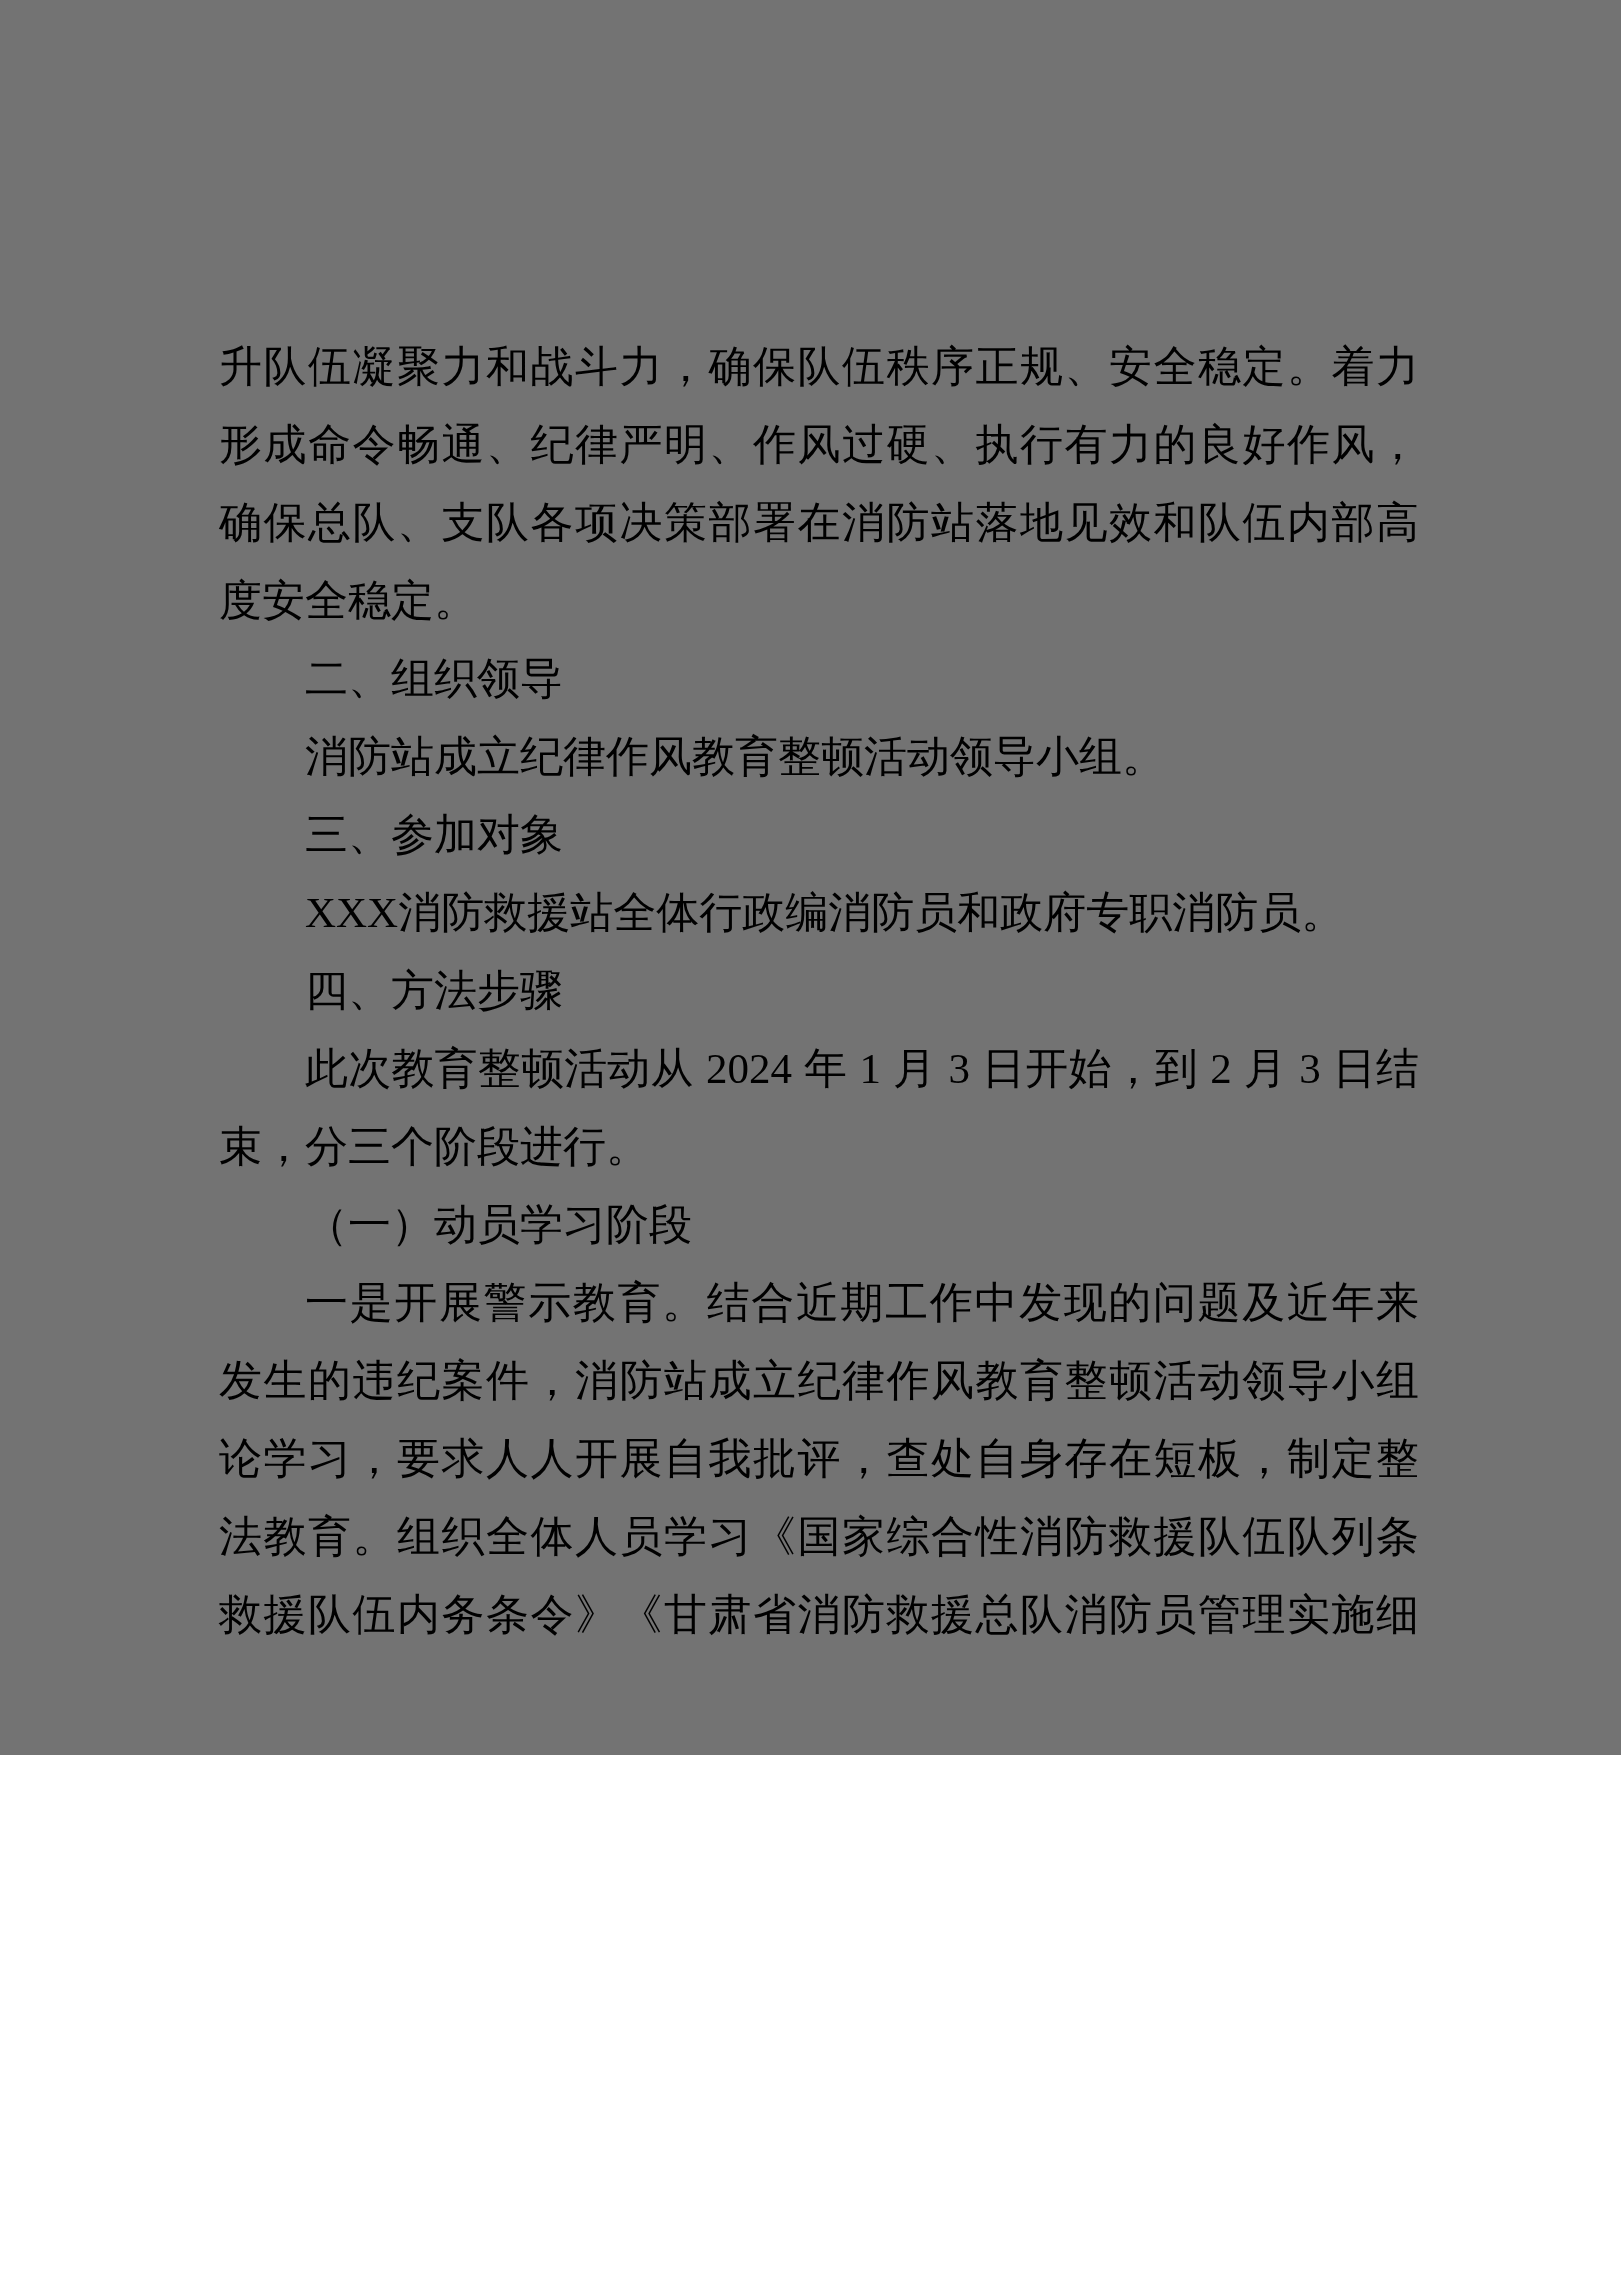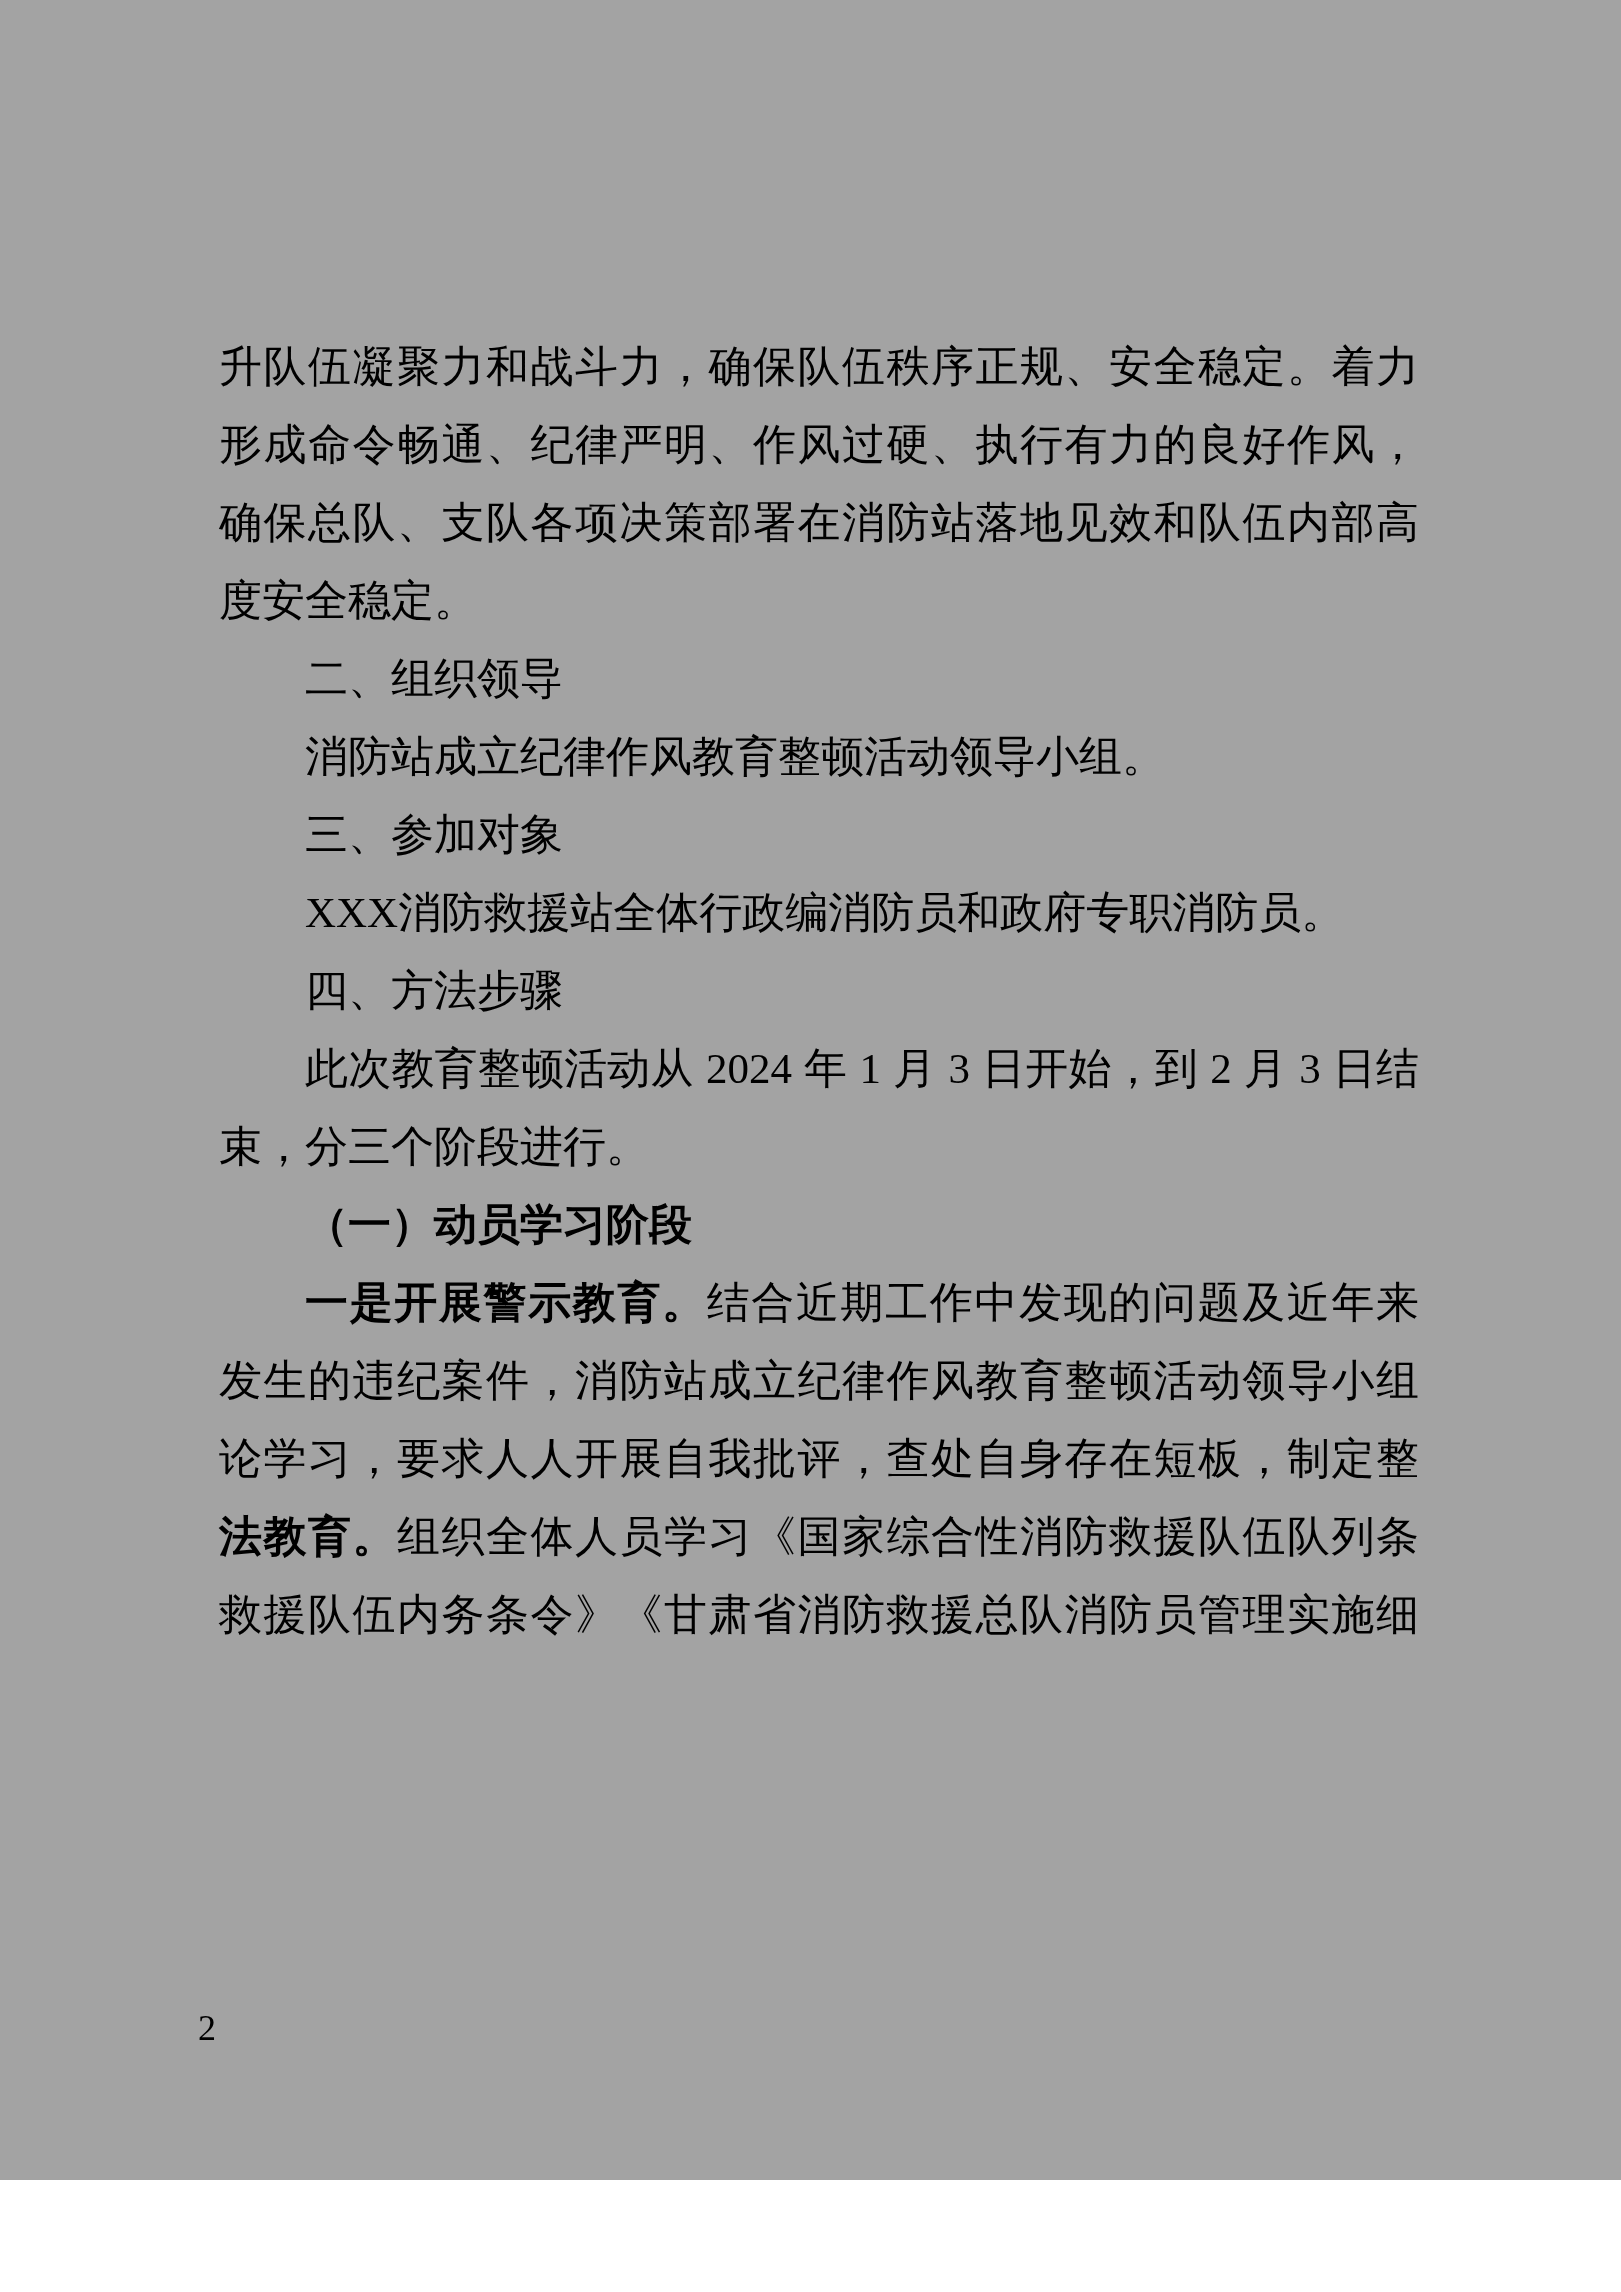--- a/index.html
+++ b/index.html
@@ -3,22 +3,22 @@
 <meta charset="utf-8">
 <style>
   html, body {
     margin: 0;
     padding: 0;
     background: #ffffff;
   }
   .page {
     position: relative;
     width: 1621px;
-    height: 2180px;
-    background: #a3a3a3;
+    height: 1755px;
+    background: #737373;
     overflow: hidden;
     color: #000000;
   }
   .content {
     position: absolute;
     left: 219px;
     top: 327px;
     width: 1200px;
   }
   .line {
@@ -32,21 +32,21 @@
   }
   .fill {
     text-align: justify;
     text-align-last: justify;
     text-justify: inter-character;
   }
   .indent {
     text-indent: 2em;
   }
   .bold {
-    font-weight: 700;
+    font-weight: 400;
   }
   .latin {
     font-family: "Liberation Serif", serif;
   }
   .footer-page-number {
     position: absolute;
     left: 198px;
     top: 2007px;
     font-family: "Liberation Serif", serif;
     font-size: 36px;

